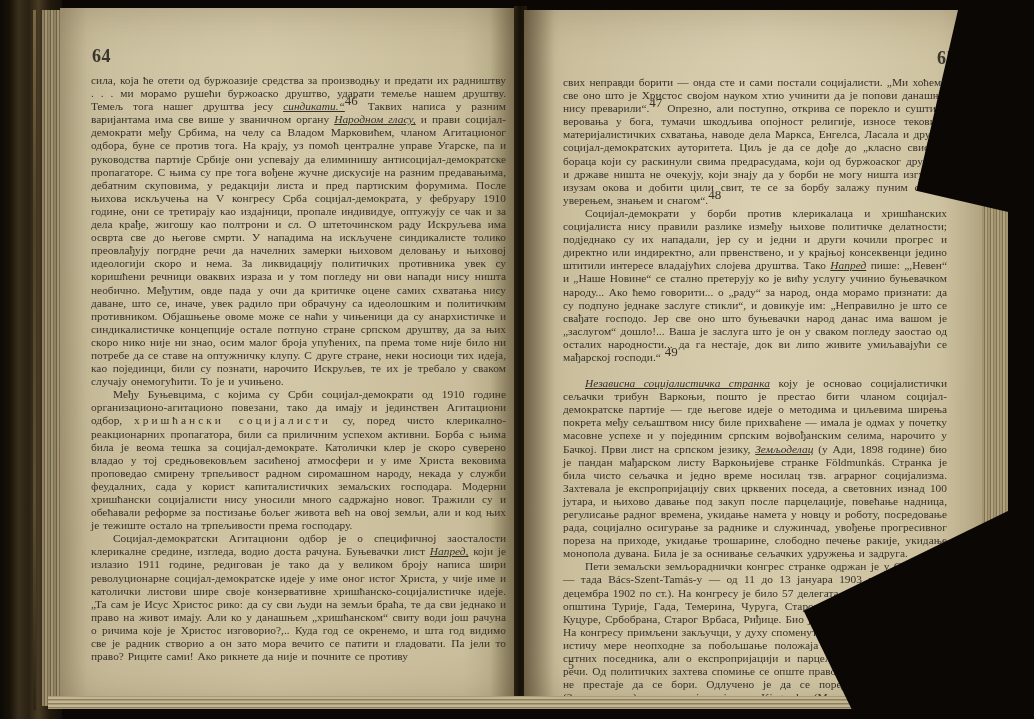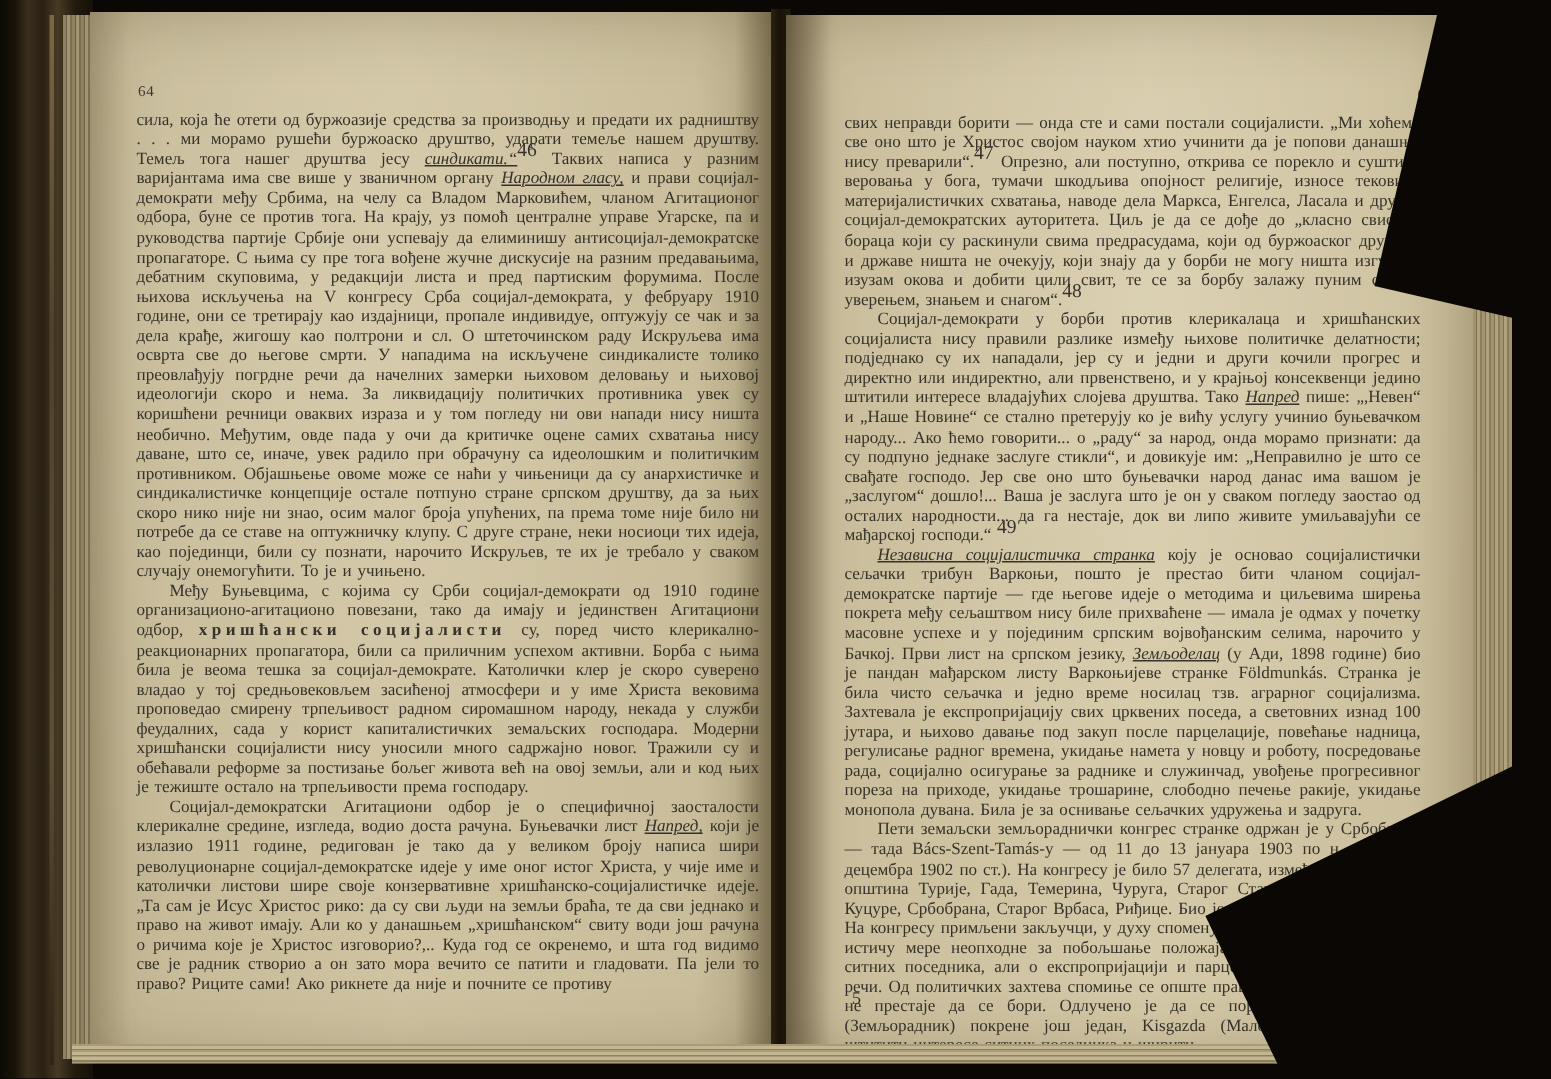--- a/index.html
+++ b/index.html
@@ -63,35 +63,35 @@
     position:absolute;left:514px;top:6px;width:13px;height:702px;
     background:linear-gradient(90deg,#2b2213,#171107 45%,#221a0d);
   }
   
   .corner{position:absolute;background:var(--bg);}
   .corner-tr{right:-52px;top:-70px;width:140px;height:280px;transform:rotate(13deg);}
   .corner-br{right:-80px;bottom:-110px;width:260px;height:290px;transform:rotate(-26deg);}
 
   
   .pagenum{
-    position:absolute;top:48px;font-size:10px;color:#3a362c;letter-spacing:.5px;
+    position:absolute;top:38px;font-size:18px;color:#3a362c;letter-spacing:.5px;font-weight:bold;
   }
   .pn-left{left:32px;}
   .pn-right{right:30px;}
   .text{position:absolute;color:var(--ink);}
   .text-left{left:31px;top:66px;width:415px;}
   .text-right{left:39px;top:66px;width:384px;}
   .text p{
     margin:0;text-align:justify;font-size:11.4px;line-height:13.1px;
     word-spacing:1px;
   }
   .text p.indent{text-indent:22px;}
-  .text p.gap{}
+  .text p.gap{margin-top:13px;}
   .it{font-style:italic;text-decoration:underline;}
-  .lsp{letter-spacing:3px;font-weight:bold;}
+  .lsp{letter-spacing:3px;}
   sup{font-size:13px;line-height:0;vertical-align:super;}
   .signature{
     position:absolute;left:44px;top:648px;font-size:12px;color:#3a362c;
   }
 </style>
 </head>
 <body>
 
 <div class="book">
   <div class="binding-left"></div>

